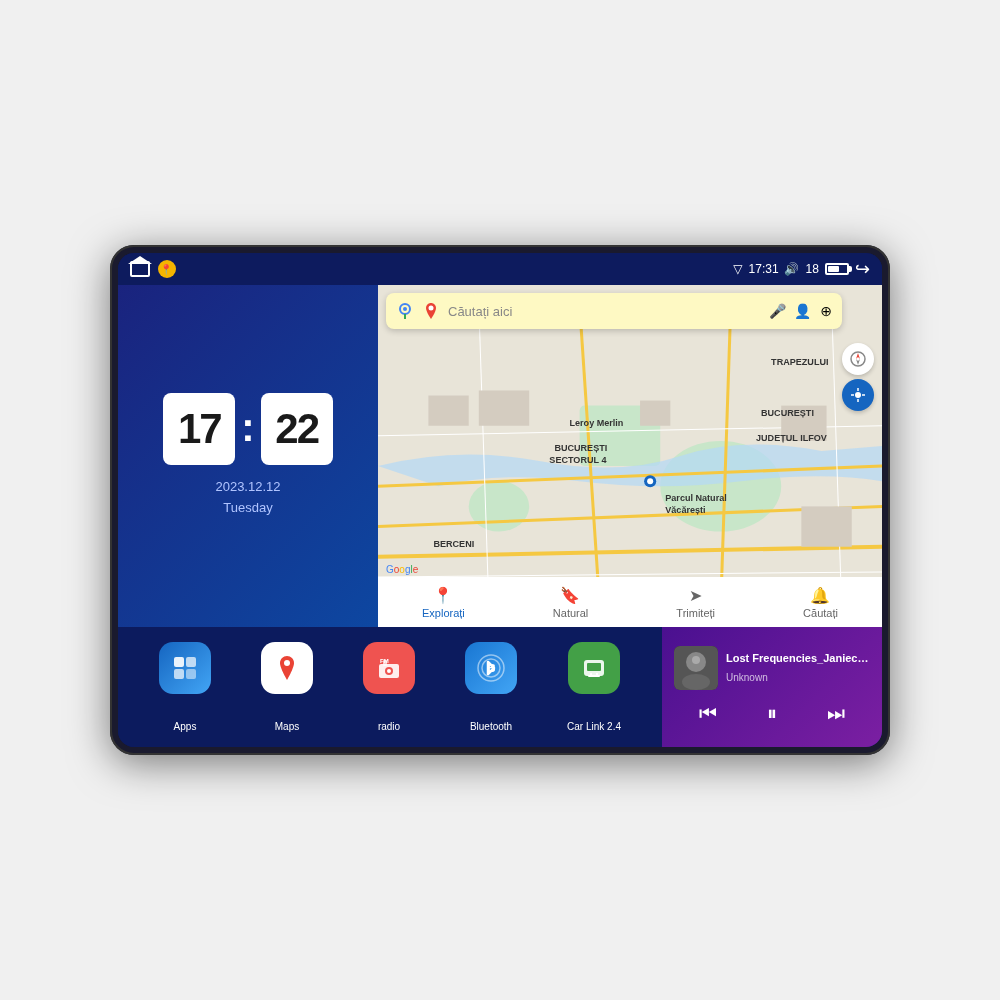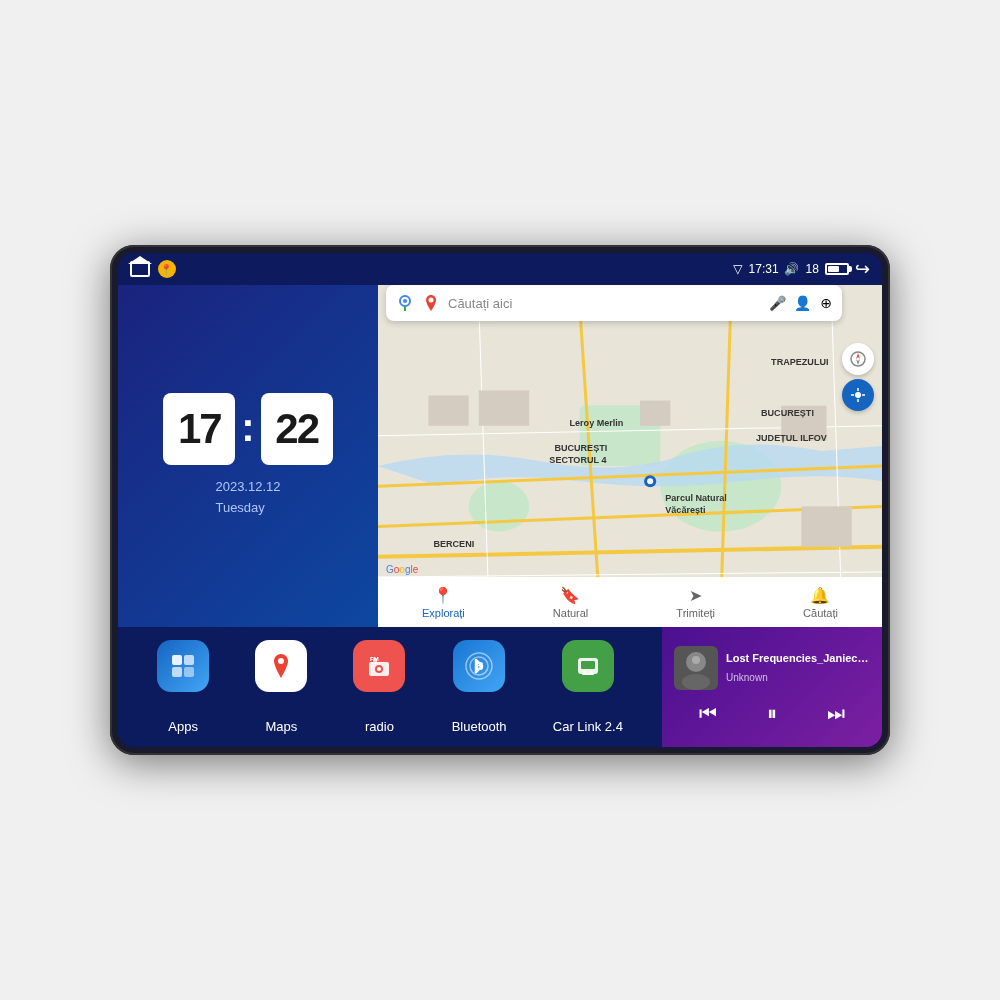--- a/index.html
+++ b/index.html
@@ -170,43 +170,43 @@
 
     .clock-colon {
       color: white;
       font-size: 40px;
       font-weight: bold;
       line-height: 1;
       margin-bottom: 4px;
     }
 
     .date-info {
-      text-align: left;
+      text-align: center;
       color: #b0c4ff;
       font-size: 13px;
       line-height: 1.6;
     }
 
     
     .map-panel {
       flex: 1;
       background: #e8e4d8;
       position: relative;
       overflow: hidden;
       display: flex;
       flex-direction: column;
     }
 
     .map-search-bar {
       position: absolute;
-      top: 0;
+      top: 8px;
       left: 8px;
       right: 40px;
       height: 36px;
-      background: #ffffff;
+      background: #fef9c3;
       border-radius: 8px;
       display: flex;
       align-items: center;
       padding: 0 10px;
       gap: 8px;
       z-index: 10;
       box-shadow: 0 2px 6px rgba(0,0,0,0.2);
     }
 
     .maps-logo {
@@ -325,21 +325,21 @@
     }
 
     .app-icon.apps-bg { background: linear-gradient(135deg, #1565c0, #42a5f5); }
     .app-icon.maps-bg { background: white; }
     .app-icon.radio-bg { background: #ef5350; }
     .app-icon.bt-bg { background: linear-gradient(135deg, #1976d2, #42a5f5); }
     .app-icon.carlink-bg { background: #43a047; }
 
     .app-label {
       color: white;
-      font-size: 13px;
+      font-size: 10px;
       margin-top: 21px;
     }
 
     
     .music-player {
       width: 220px;
       flex-shrink: 0;
       background: linear-gradient(135deg, #4a1090, #7b1fa2);
       display: flex;
       flex-direction: column;

